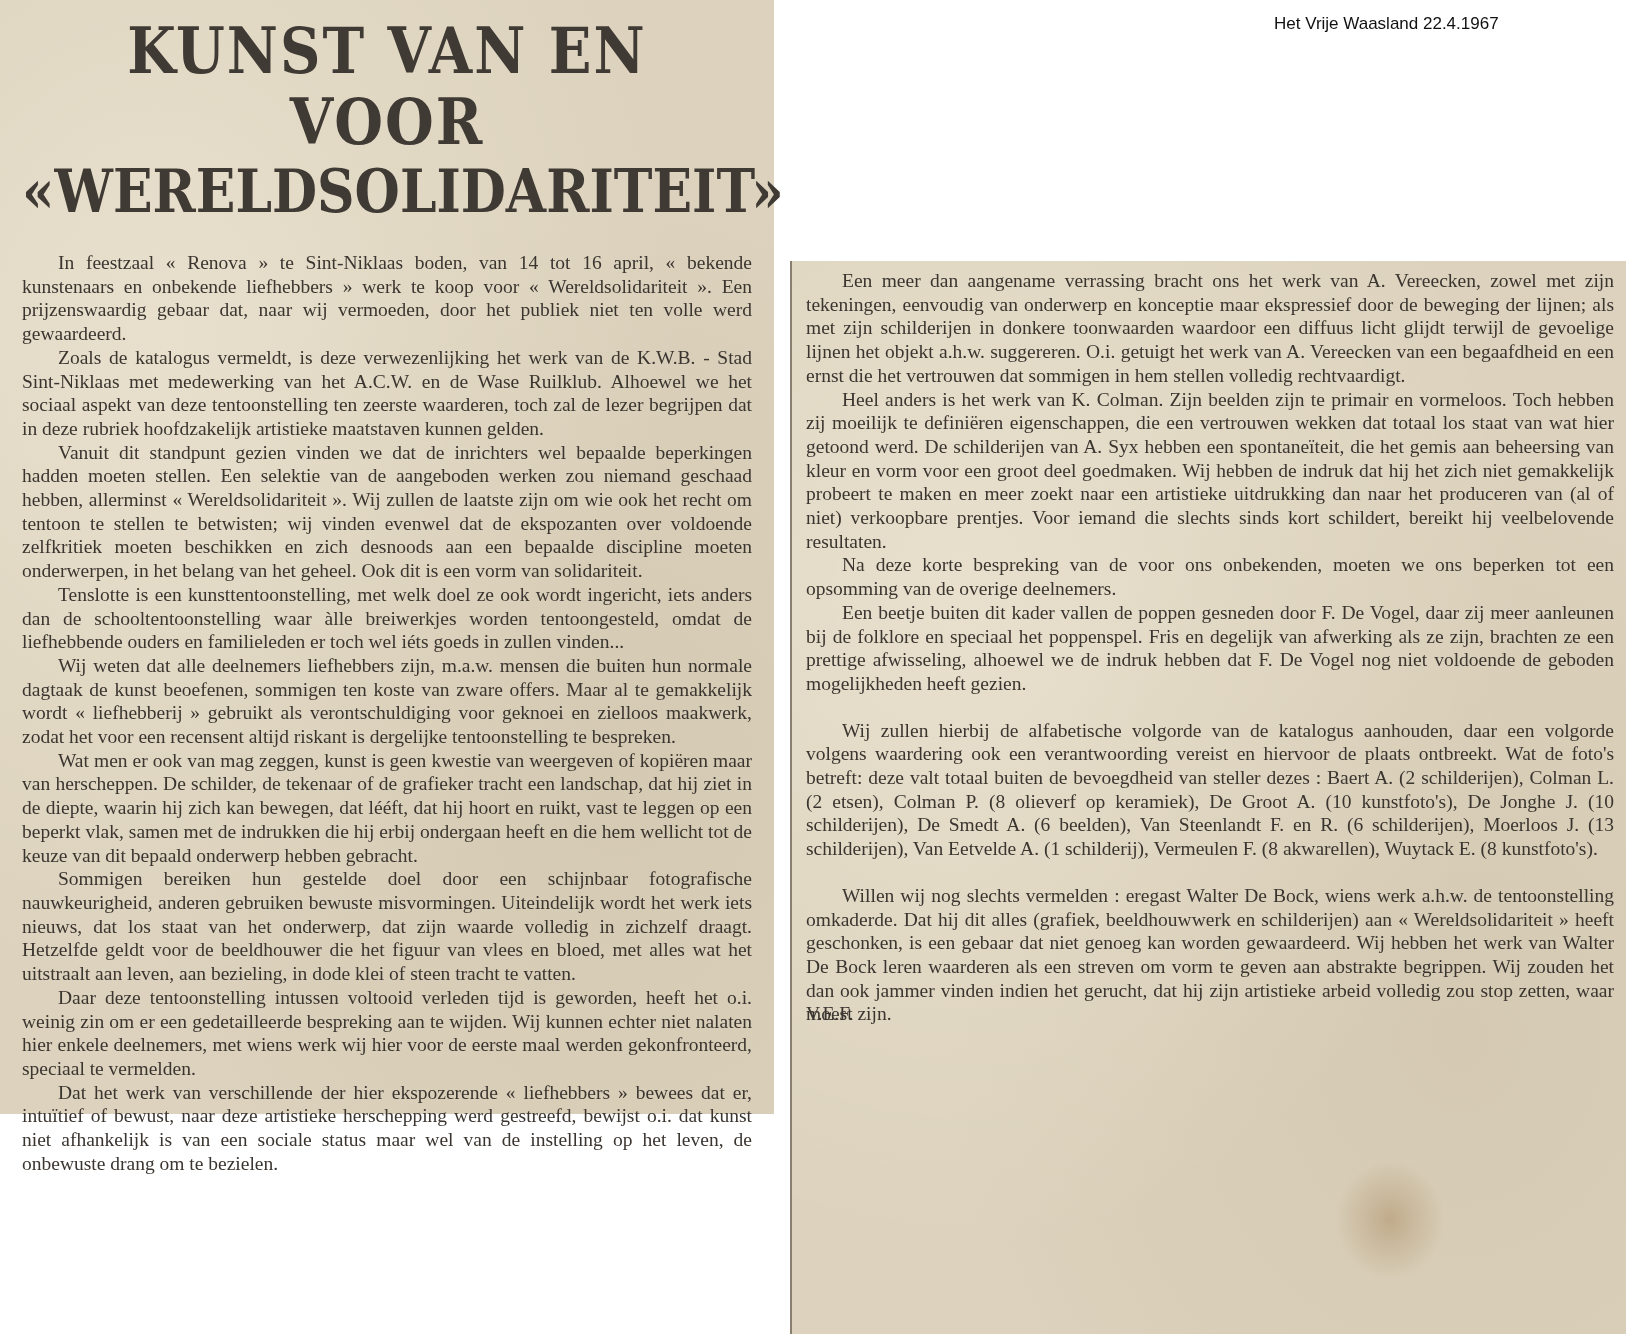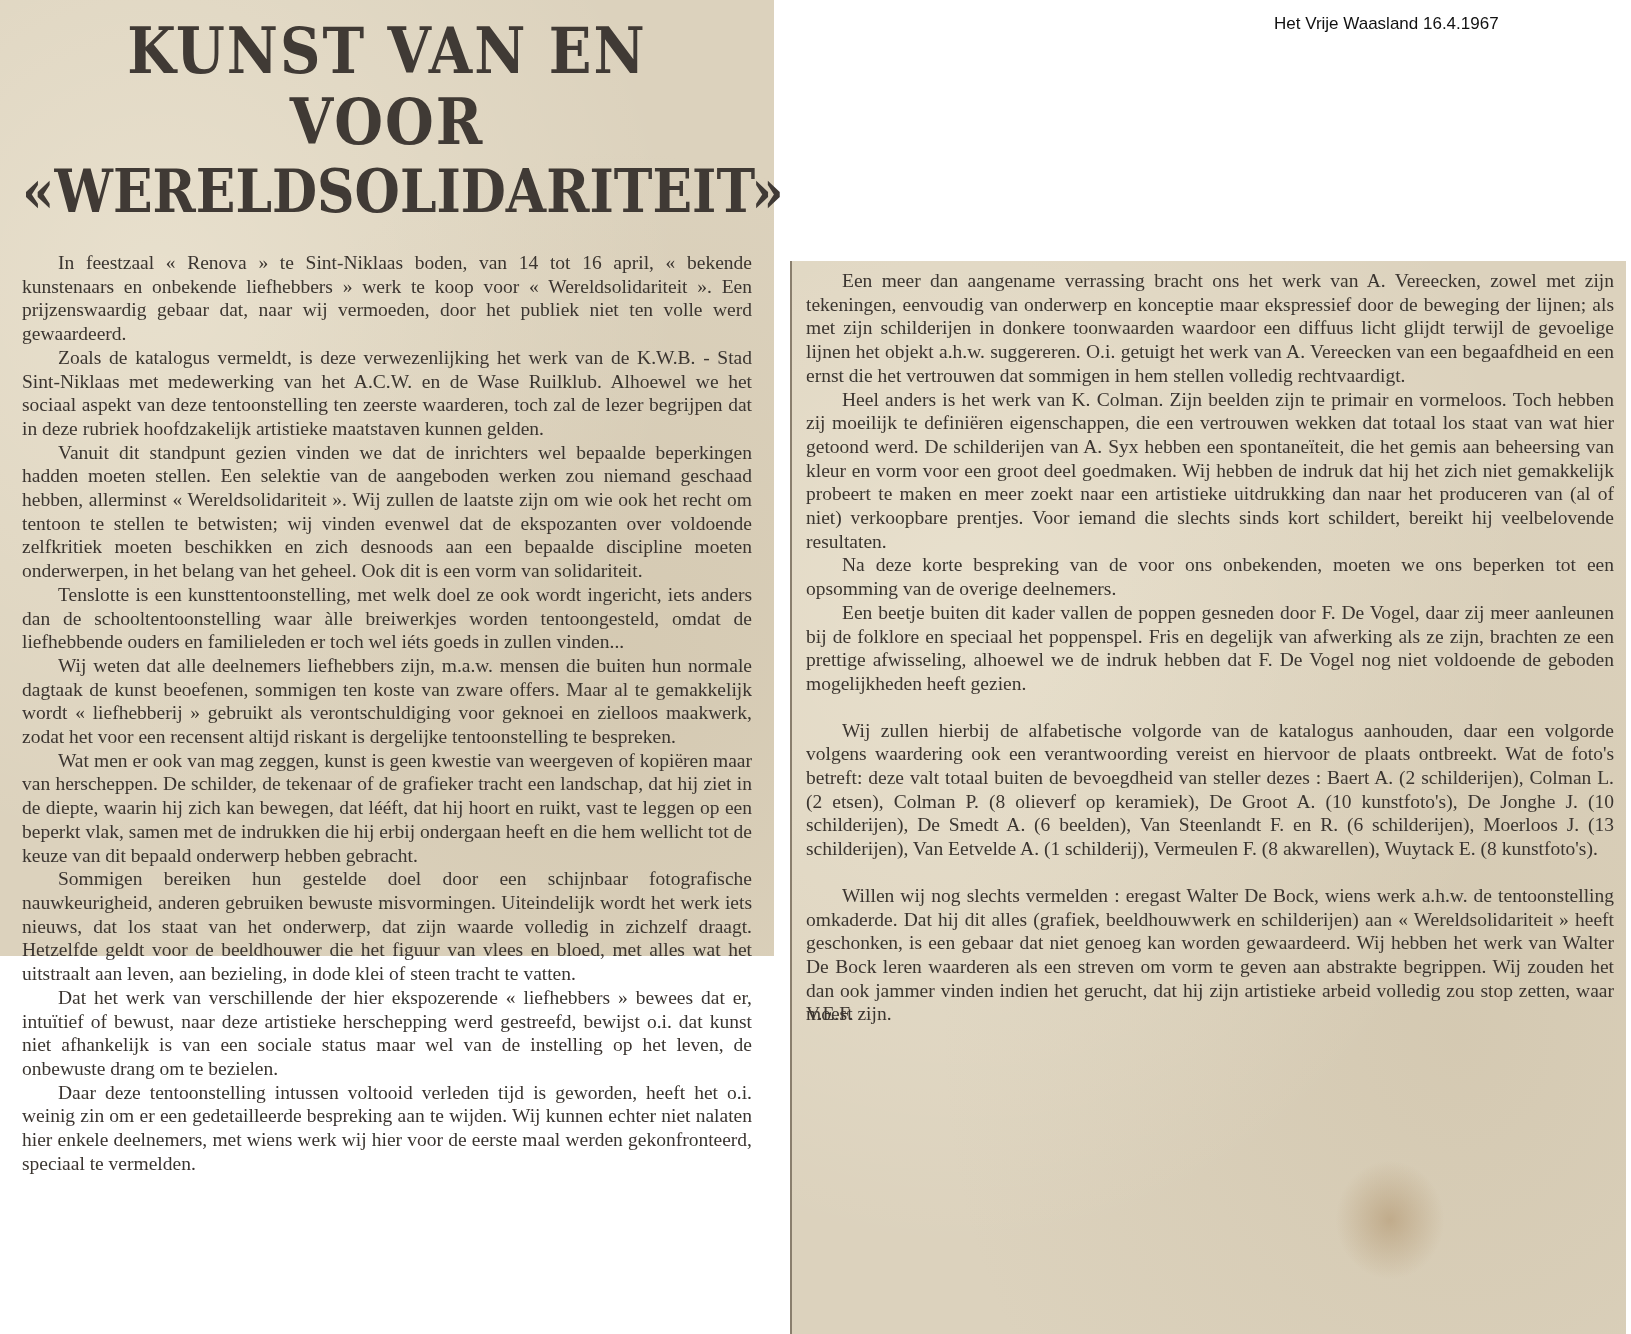--- a/index.html
+++ b/index.html
@@ -10,21 +10,21 @@
   }
   .clipping {
     position: absolute;
     background: #dcd2bd;
     background-image:
       radial-gradient(ellipse at 20% 30%, rgba(255,250,235,0.35), rgba(0,0,0,0) 60%),
       radial-gradient(ellipse at 80% 70%, rgba(190,175,145,0.25), rgba(0,0,0,0) 55%);
     color: #3b3530;
     box-sizing: border-box;
   }
-  #left-clip { left: 0; top: 0; width: 774px; height: 956px; padding: 0 22px 0 22px; }
+  #left-clip { left: 0; top: 0; width: 774px; height: 1114px; padding: 0 22px 0 22px; }
   #right-clip { left: 790px; top: 225px; width: 836px; height: 1109px; padding: 8px 12px 0 14px;
     border-left: 2px solid #8a7f6e; margin-top: 36px; }
   .headline {
     font-family: "DejaVu Serif", "Liberation Serif", serif;
     font-weight: bold; color: #403a35;
     text-align: center; margin: 0; letter-spacing: 2px;
     transform: scaleY(1.15);
   }
   .headline.l1 { font-size: 56px; padding-top: 22px; line-height: 62px; }
   .headline.l2 { font-size: 52px; line-height: 70px; margin-top: 10px; letter-spacing: 0px; }
@@ -44,35 +44,35 @@
   .stain {
     position: absolute; left: 1335px; top: 1160px; width: 110px; height: 120px;
     border-radius: 50%;
     background: radial-gradient(ellipse at center, rgba(150,110,60,0.35), rgba(150,110,60,0) 70%);
     pointer-events: none;
   }
 </style>
 </head>
 <body>
 
-<div class="source-label">Het Vrije Waasland 16.4.1967</div>
+<div class="source-label">Het Vrije Waasland 22.4.1967</div>
 
 <div id="left-clip" class="clipping">
   <h1 class="headline l1">KUNST VAN EN VOOR</h1>
   <h1 class="headline l2">«WERELDSOLIDARITEIT»</h1>
   <div class="body-text">
     <p>In feestzaal « Renova » te Sint-Niklaas boden, van 14 tot 16 april, « bekende kunstenaars en onbekende liefhebbers » werk te koop voor « Wereldsolidariteit ». Een prijzenswaardig gebaar dat, naar wij vermoeden, door het publiek niet ten volle werd gewaardeerd.</p>
     <p>Zoals de katalogus vermeldt, is deze verwezenlijking het werk van de K.W.B. - Stad Sint-Niklaas met medewerking van het A.C.W. en de Wase Ruilklub. Alhoewel we het sociaal aspekt van deze tentoonstelling ten zeerste waarderen, toch zal de lezer begrijpen dat in deze rubriek hoofdzakelijk artistieke maatstaven kunnen gelden.</p>
     <p>Vanuit dit standpunt gezien vinden we dat de inrichters wel bepaalde beperkingen hadden moeten stellen. Een selektie van de aangeboden werken zou niemand geschaad hebben, allerminst « Wereldsolidariteit ». Wij zullen de laatste zijn om wie ook het recht om tentoon te stellen te betwisten; wij vinden evenwel dat de ekspozanten over voldoende zelfkritiek moeten beschikken en zich desnoods aan een bepaalde discipline moeten onderwerpen, in het belang van het geheel. Ook dit is een vorm van solidariteit.</p>
     <p>Tenslotte is een kunsttentoonstelling, met welk doel ze ook wordt ingericht, iets anders dan de schooltentoonstelling waar àlle breiwerkjes worden tentoongesteld, omdat de liefhebbende ouders en familieleden er toch wel iéts goeds in zullen vinden...</p>
     <p>Wij weten dat alle deelnemers liefhebbers zijn, m.a.w. mensen die buiten hun normale dagtaak de kunst beoefenen, sommigen ten koste van zware offers. Maar al te gemakkelijk wordt « liefhebberij » gebruikt als verontschuldiging voor geknoei en zielloos maakwerk, zodat het voor een recensent altijd riskant is dergelijke tentoonstelling te bespreken.</p>
     <p>Wat men er ook van mag zeggen, kunst is geen kwestie van weergeven of kopiëren maar van herscheppen. De schilder, de tekenaar of de grafieker tracht een landschap, dat hij ziet in de diepte, waarin hij zich kan bewegen, dat lééft, dat hij hoort en ruikt, vast te leggen op een beperkt vlak, samen met de indrukken die hij erbij ondergaan heeft en die hem wellicht tot de keuze van dit bepaald onderwerp hebben gebracht.</p>
     <p>Sommigen bereiken hun gestelde doel door een schijnbaar fotografische nauwkeurigheid, anderen gebruiken bewuste misvormingen. Uiteindelijk wordt het werk iets nieuws, dat los staat van het onderwerp, dat zijn waarde volledig in zichzelf draagt. Hetzelfde geldt voor de beeldhouwer die het figuur van vlees en bloed, met alles wat het uitstraalt aan leven, aan bezieling, in dode klei of steen tracht te vatten.</p>
+    <p>Daar deze tentoonstelling intussen voltooid verleden tijd is geworden, heeft het o.i. weinig zin om er een gedetailleerde bespreking aan te wijden. Wij kunnen echter niet nalaten hier enkele deelnemers, met wiens werk wij hier voor de eerste maal werden gekonfronteerd, speciaal te vermelden.</p>
     <p>Dat het werk van verschillende der hier ekspozerende « liefhebbers » bewees dat er, intuïtief of bewust, naar deze artistieke herschepping werd gestreefd, bewijst o.i. dat kunst niet afhankelijk is van een sociale status maar wel van de instelling op het leven, de onbewuste drang om te bezielen.</p>
-    <p>Daar deze tentoonstelling intussen voltooid verleden tijd is geworden, heeft het o.i. weinig zin om er een gedetailleerde bespreking aan te wijden. Wij kunnen echter niet nalaten hier enkele deelnemers, met wiens werk wij hier voor de eerste maal werden gekonfronteerd, speciaal te vermelden.</p>
   </div>
 </div>
 
 <div id="right-clip" class="clipping">
   <div class="body-text">
     <p>Een meer dan aangename verrassing bracht ons het werk van A. Vereecken, zowel met zijn tekeningen, eenvoudig van onderwerp en konceptie maar ekspressief door de beweging der lijnen; als met zijn schilderijen in donkere toonwaarden waardoor een diffuus licht glijdt terwijl de gevoelige lijnen het objekt a.h.w. suggereren. O.i. getuigt het werk van A. Vereecken van een begaafdheid en een ernst die het vertrouwen dat sommigen in hem stellen volledig rechtvaardigt.</p>
     <p>Heel anders is het werk van K. Colman. Zijn beelden zijn te primair en vormeloos. Toch hebben zij moeilijk te definiëren eigenschappen, die een vertrouwen wekken dat totaal los staat van wat hier getoond werd. De schilderijen van A. Syx hebben een spontaneïteit, die het gemis aan beheersing van kleur en vorm voor een groot deel goedmaken. Wij hebben de indruk dat hij het zich niet gemakkelijk probeert te maken en meer zoekt naar een artistieke uitdrukking dan naar het produceren van (al of niet) verkoopbare prentjes. Voor iemand die slechts sinds kort schildert, bereikt hij veelbelovende resultaten.</p>
     <p>Na deze korte bespreking van de voor ons onbekenden, moeten we ons beperken tot een opsomming van de overige deelnemers.</p>
     <p>Een beetje buiten dit kader vallen de poppen gesneden door F. De Vogel, daar zij meer aanleunen bij de folklore en speciaal het poppenspel. Fris en degelijk van afwerking als ze zijn, brachten ze een prettige afwisseling, alhoewel we de indruk hebben dat F. De Vogel nog niet voldoende de geboden mogelijkheden heeft gezien.</p>
     <div class="gap"></div>

